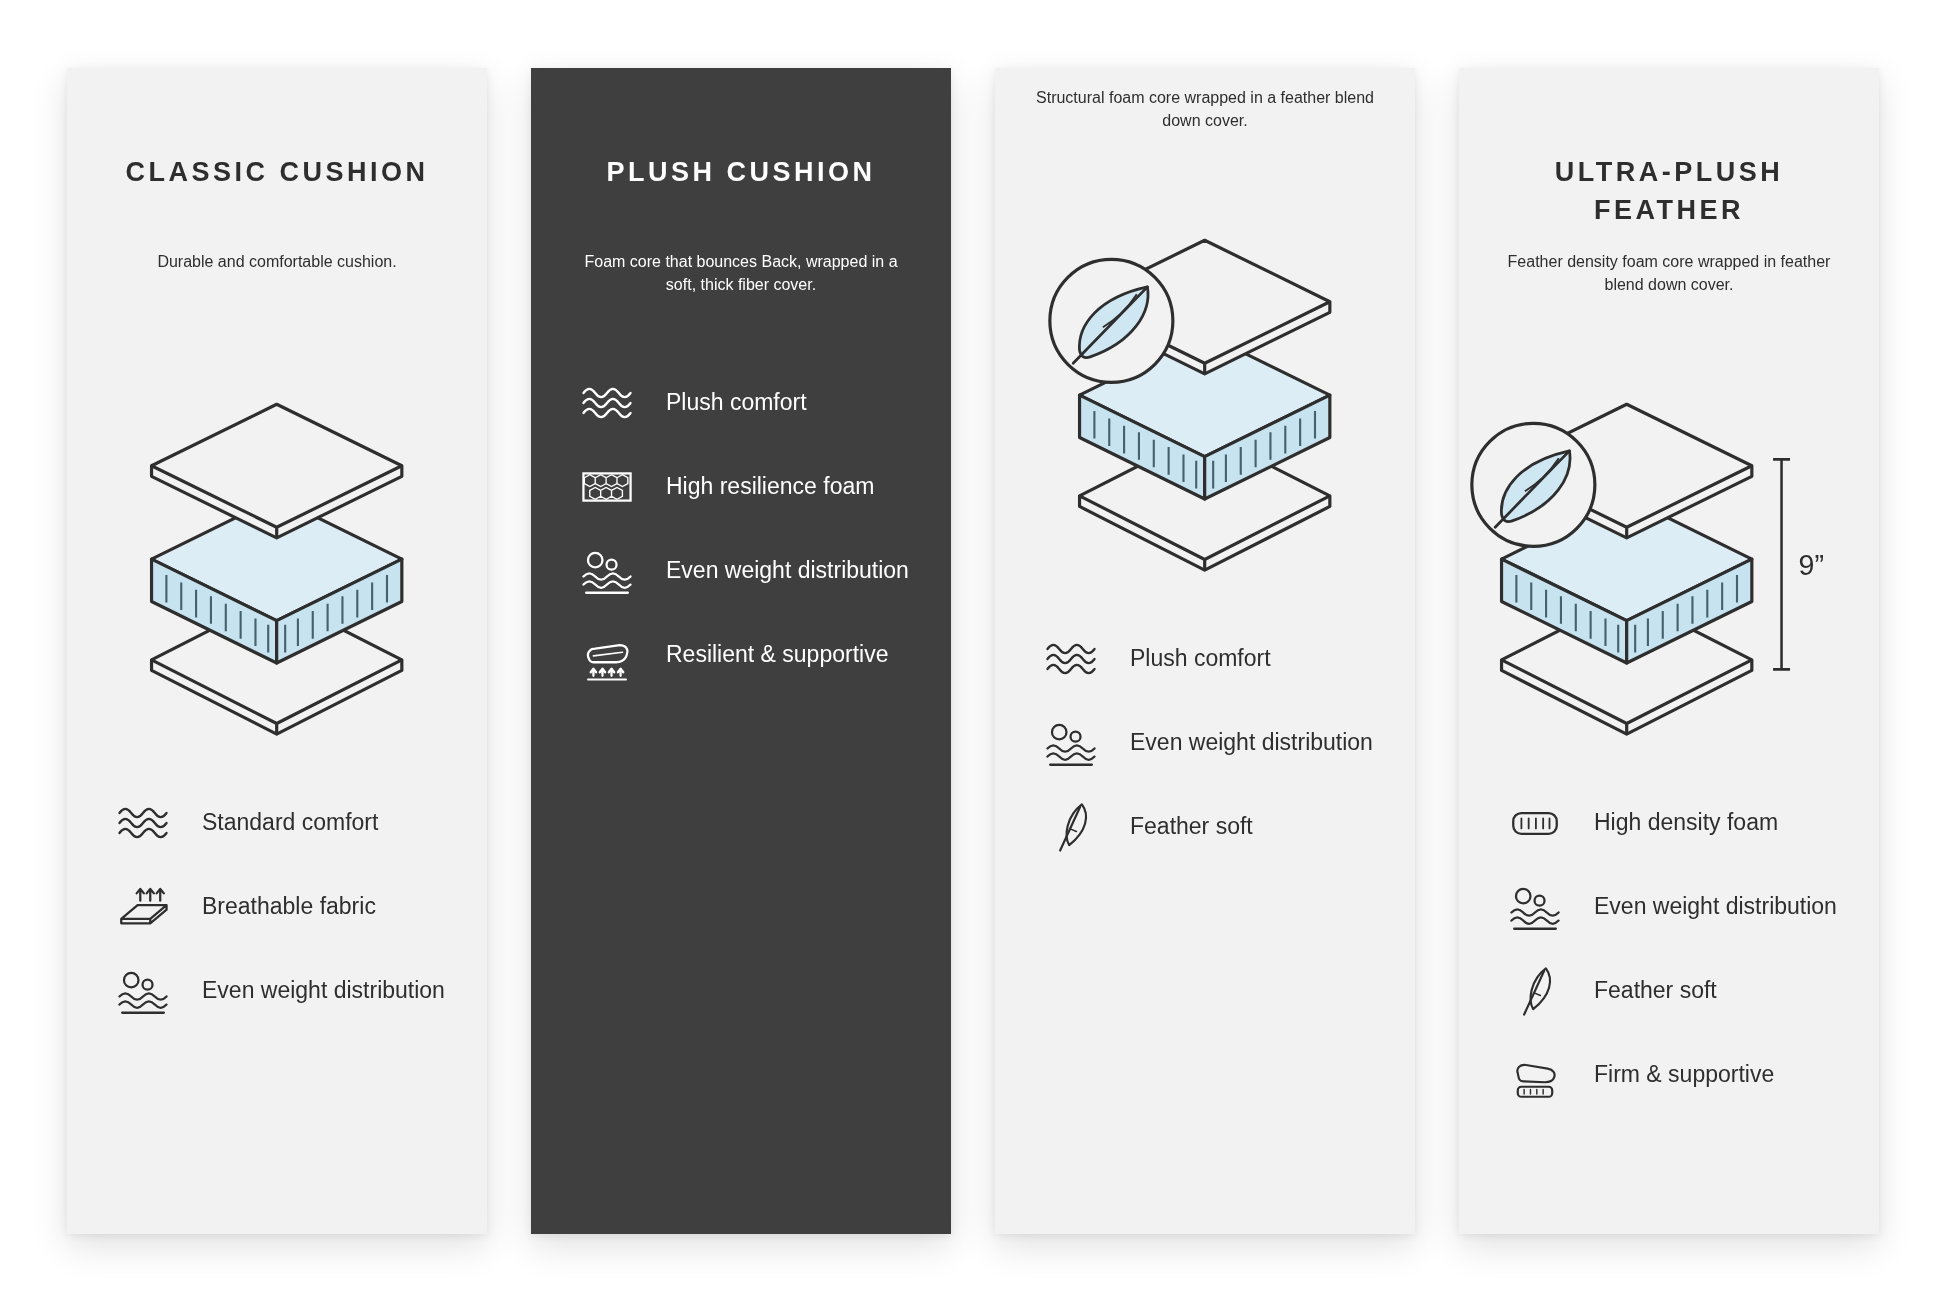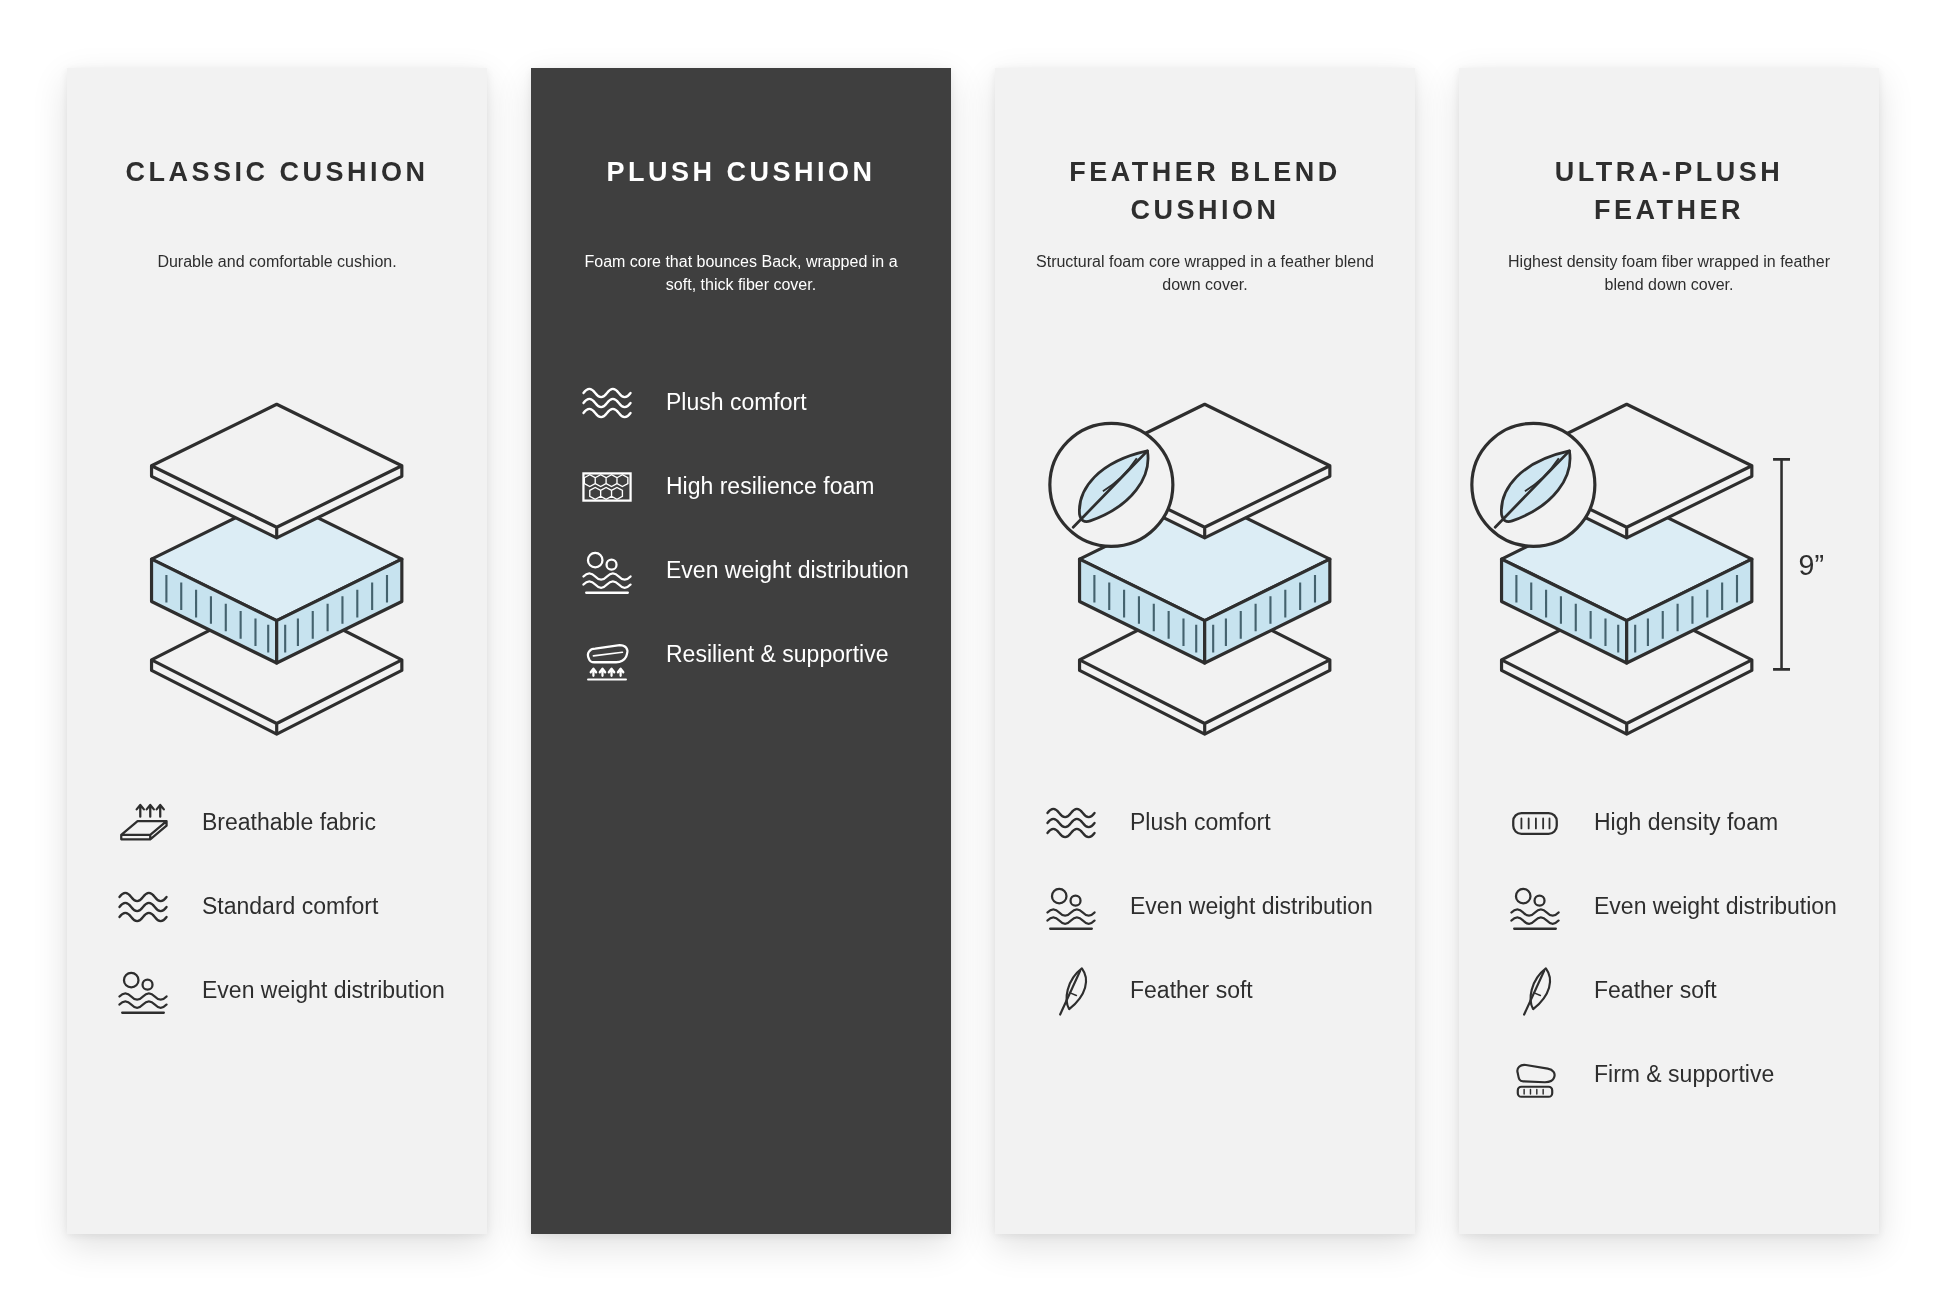--- a/index.html
+++ b/index.html
@@ -96,32 +96,32 @@
     <p class="desc">Durable and comfortable cushion.</p>
     <div class="diagram-wrap">
       <svg class="diagram" viewBox="0 0 320 330">
           <use href="#cushion-layers"></use>
         </svg>
     </div>
     <ul class="features">
       <li class="feature">
         <span class="ficon">
             <svg class="icon" viewBox="0 0 64 64">
+              <use href="#icon-wave"></use>
+            </svg>
+          </span>
+        <span class="flabel">Standard comfort</span>
+      </li>
+      <li class="feature">
+        <span class="ficon">
+            <svg class="icon" viewBox="0 0 64 64">
               <use href="#icon-breathable"></use>
             </svg>
           </span>
         <span class="flabel">Breathable fabric</span>
-      </li>
-      <li class="feature">
-        <span class="ficon">
-            <svg class="icon" viewBox="0 0 64 64">
-              <use href="#icon-wave"></use>
-            </svg>
-          </span>
-        <span class="flabel">Standard comfort</span>
       </li>
       <li class="feature">
         <span class="ficon">
             <svg class="icon" viewBox="0 0 64 64">
               <use href="#icon-weight"></use>
             </svg>
           </span>
         <span class="flabel">Even weight distribution</span>
       </li>
     </ul>
@@ -160,21 +160,20 @@
             <svg class="icon" viewBox="0 0 64 64">
               <use href="#icon-resilient"></use>
             </svg>
           </span>
         <span class="flabel">Resilient &amp; supportive</span>
       </li>
     </ul>
   </section>
 
   <section class="card light">
-    <h2 class="title">FEATHER BLEND CUSHION</h2>
     <p class="desc">Structural foam core wrapped in a feather blend down cover.</p>
     <div class="diagram-wrap">
       <svg class="diagram" viewBox="0 0 320 330">
         <use href="#cushion-layers"></use>
         <g transform="translate(72,80)">
             <use href="#feather-badge-def"></use>
           </g>
       </svg>
     </div>
     <ul class="features">
@@ -200,21 +199,21 @@
               <use href="#icon-feather"></use>
             </svg>
           </span>
         <span class="flabel">Feather soft</span>
       </li>
     </ul>
   </section>
 
   <section class="card light">
     <h2 class="title">ULTRA-PLUSH FEATHER</h2>
-    <p class="desc">Highest density foam fiber wrapped in feather blend down cover.</p>
+    <p class="desc">Feather density foam core wrapped in feather blend down cover.</p>
     <div class="diagram-wrap">
       <svg class="diagram" viewBox="0 0 400 330">
         <use href="#cushion-layers"></use>
         <g transform="translate(72,80)">
             <use href="#feather-badge-def"></use>
           </g>
         <g>
           <path d="M298 56 H314 M306 56 V254 M298 254 H314" stroke="var(--line,#2e2e2e)" stroke-width="2.4" fill="none"></path>
           <text class="mlabel" x="322" y="165">9”</text>
         </g>

